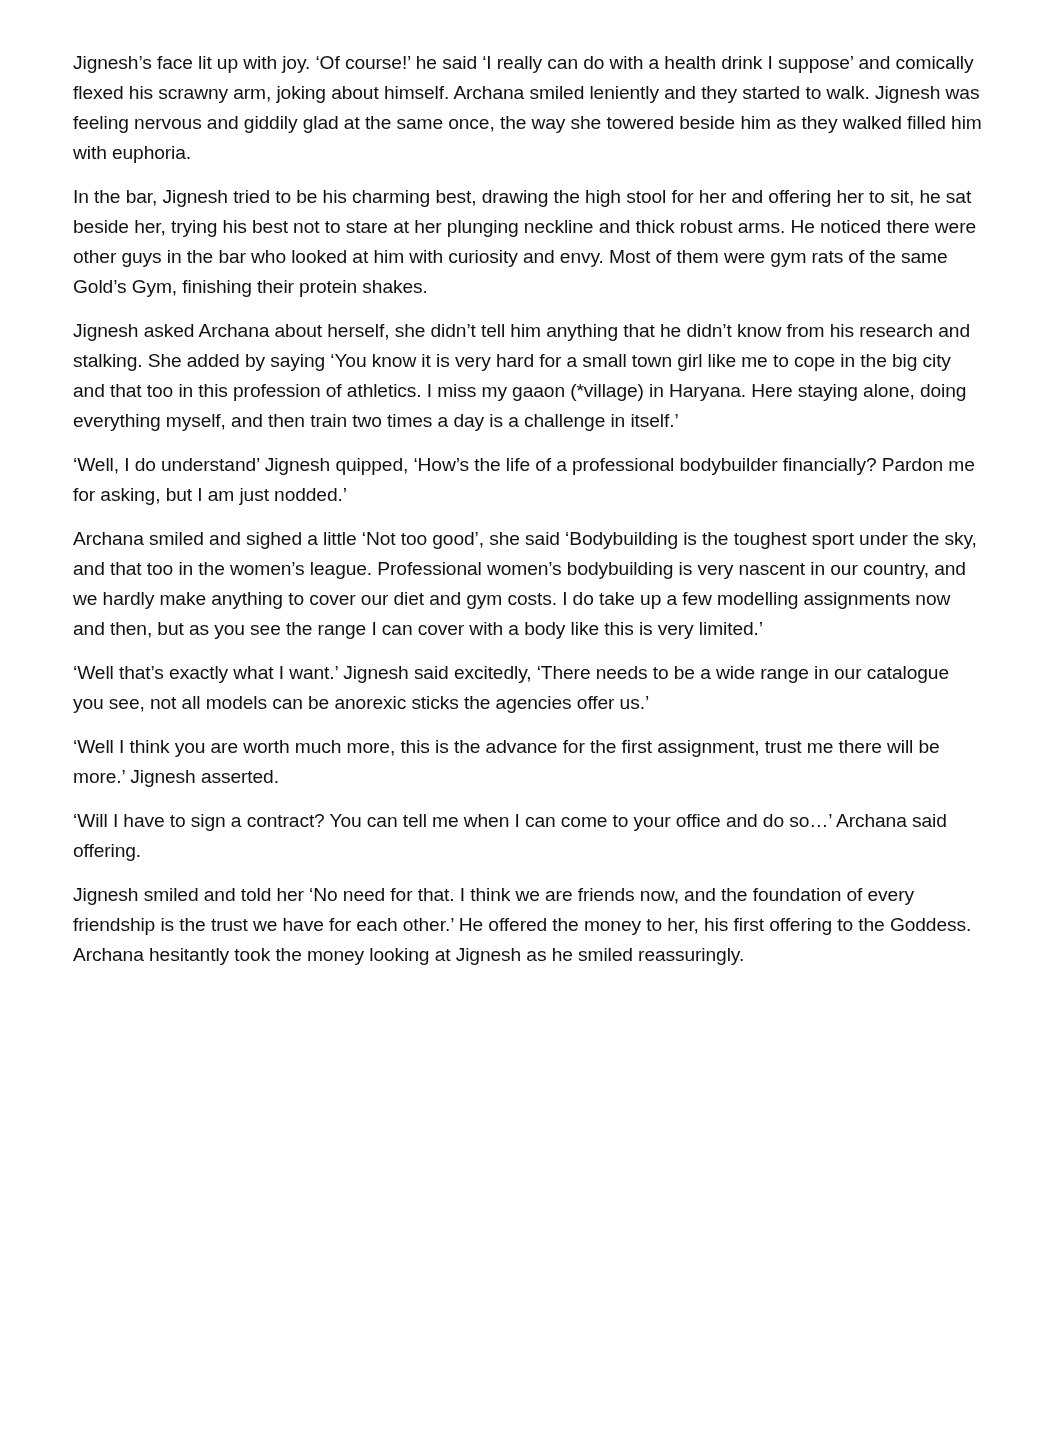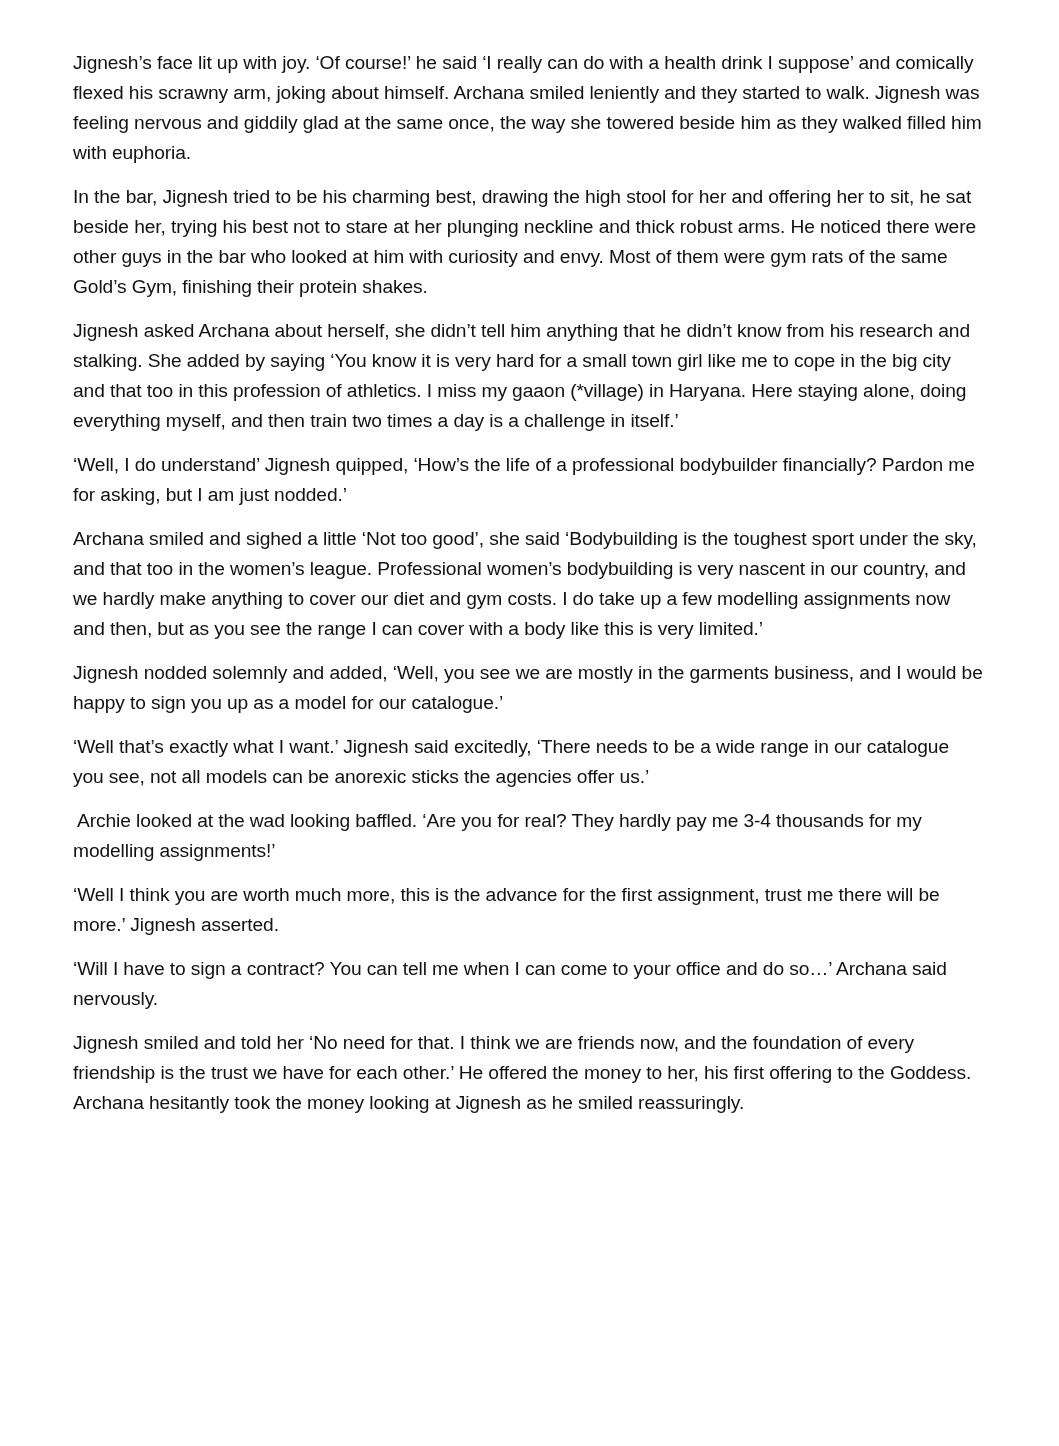--- a/index.html
+++ b/index.html
@@ -36,19 +36,17 @@
   </style>
 </head>
 <body>
 
 <div class="page">
   <p class="para">Jignesh’s face lit up with joy. ‘Of course!’ he said ‘I really can do with a health drink I suppose’ and comically flexed his scrawny arm, joking about himself. Archana smiled leniently and they started to walk. Jignesh was feeling nervous and giddily glad at the same once, the way she towered beside him as they walked filled him with euphoria.</p>
   <p class="para">In the bar, Jignesh tried to be his charming best, drawing the high stool for her and offering her to sit, he sat beside her, trying his best not to stare at her plunging neckline and thick robust arms. He noticed there were other guys in the bar who looked at him with curiosity and envy. Most of them were gym rats of the same Gold’s Gym, finishing their protein shakes.</p>
   <p class="para">Jignesh asked Archana about herself, she didn’t tell him anything that he didn’t know from his research and stalking. She added by saying ‘You know it is very hard for a small town girl like me to cope in the big city and that too in this profession of athletics. I miss my gaaon (*village) in Haryana. Here staying alone, doing everything myself, and then train two times a day is a challenge in itself.’</p>
   <p class="para">‘Well, I do understand’ Jignesh quipped, ‘How’s the life of a professional bodybuilder financially? Pardon me for asking, but I am just nodded.’</p>
   <p class="para">Archana smiled and sighed a little ‘Not too good’, she said ‘Bodybuilding is the toughest sport under the sky, and that too in the women’s league. Professional women’s bodybuilding is very nascent in our country, and we hardly make anything to cover our diet and gym costs. I do take up a few modelling assignments now and then, but as you see the range I can cover with a body like this is very limited.’</p>
-  <p class="para">Jignesh nodded solemnly and added, ‘Well, you see we are mostly in the garments business, and I would be happy to sign you up as a model for our catalogue.’</p>
   <p class="para">‘Well that’s exactly what I want.’ Jignesh said excitedly, ‘There needs to be a wide range in our catalogue you see, not all models can be anorexic sticks the agencies offer us.’</p>
-  <p class="para indent-space">Archie looked at the wad looking baffled. ‘Are you for real? They hardly pay me 3-4 thousands for my modelling assignments!’</p>
   <p class="para">‘Well I think you are worth much more, this is the advance for the first assignment, trust me there will be more.’ Jignesh asserted.</p>
-  <p class="para">‘Will I have to sign a contract? You can tell me when I can come to your office and do so…’ Archana said nervously.</p>
+  <p class="para">‘Will I have to sign a contract? You can tell me when I can come to your office and do so…’ Archana said offering.</p>
   <p class="para">Jignesh smiled and told her ‘No need for that. I think we are friends now, and the foundation of every friendship is the trust we have for each other.’ He offered the money to her, his first offering to the Goddess. Archana hesitantly took the money looking at Jignesh as he smiled reassuringly.</p>
 </div>
 
 </body></html>

